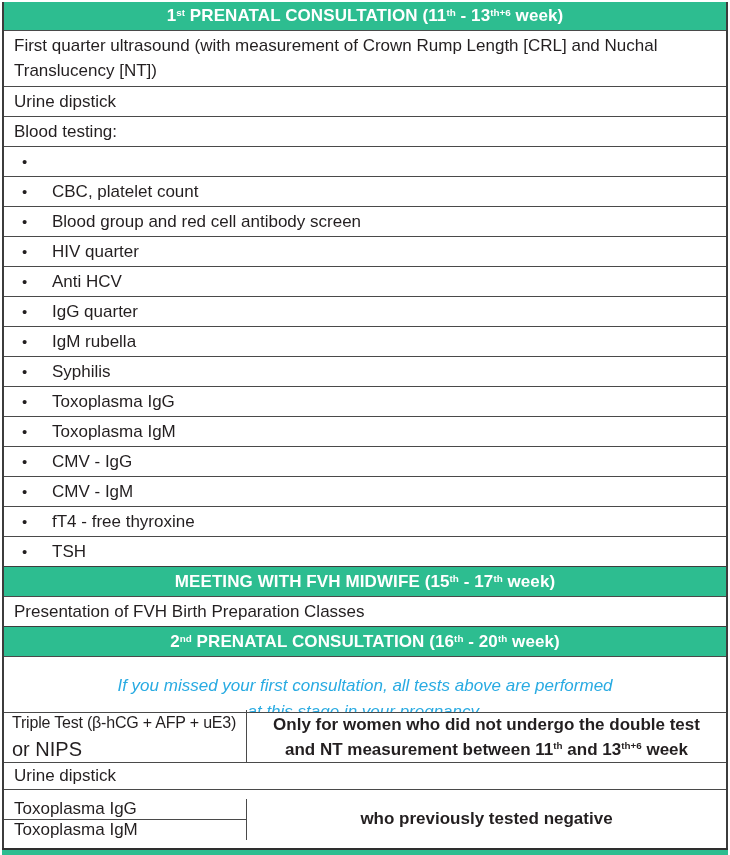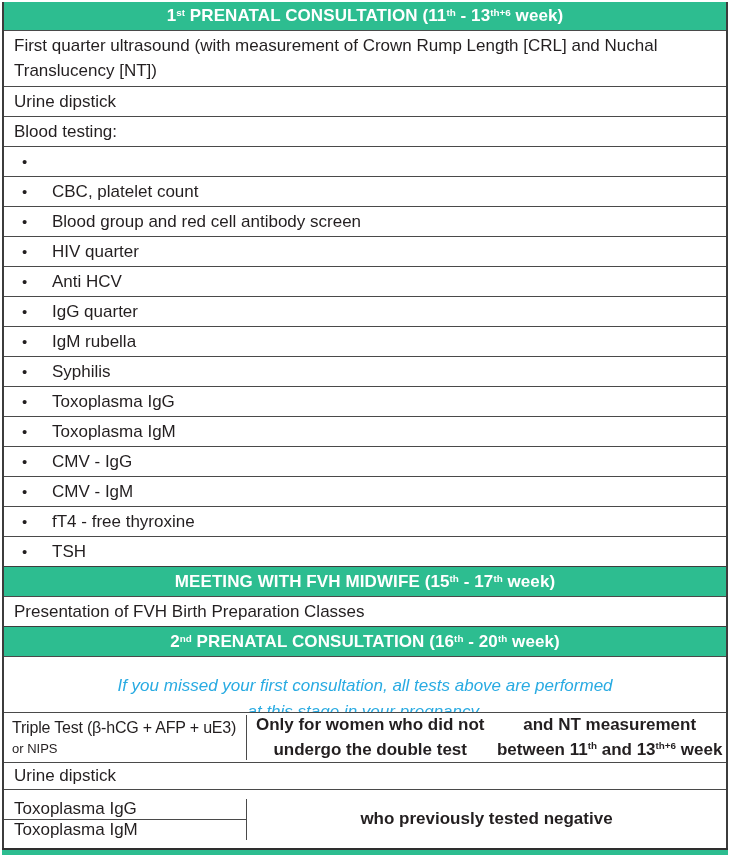--- a/index.html
+++ b/index.html
@@ -43,23 +43,23 @@
     font-style:italic;
   }
   
   .split{padding:0;align-items:center;}
   .cell-l{
     flex:0 0 243px;border-right:1px solid #4a4a4a;
     display:flex;flex-direction:column;justify-content:center;
     padding:2px 8px;line-height:1.4;box-sizing:border-box;
   }
   .cell-l .l1{white-space:nowrap;font-size:16px;letter-spacing:-0.2px;}
-  .cell-l .l2{font-size:13px;}
+  .cell-l .l2{font-size:20px;}
   .cell-r{
-    flex:1 1 auto;display:flex;flex-direction:row;justify-content:center;
+    flex:1 1 auto;display:flex;flex-direction:column;justify-content:center;
     text-align:center;font-weight:bold;line-height:1.45;font-size:17px;
   }
   .triple{height:50px;}
   .urine2{height:27px;}
   .toxo{height:59px;}
   .col-l{
     flex:0 0 243px;border-right:1px solid #4a4a4a;
     display:flex;flex-direction:column;box-sizing:border-box;
   }
   .subrow{

